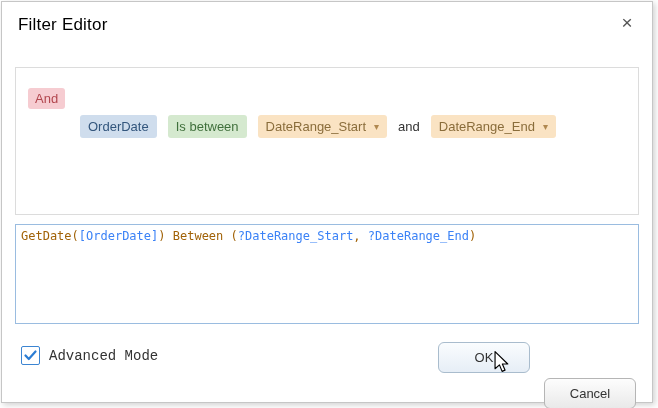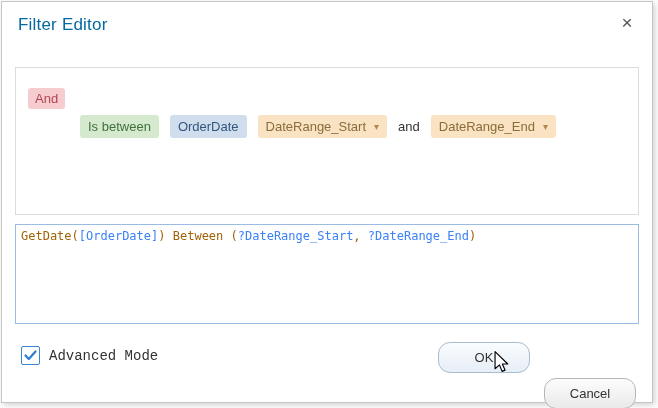--- a/index.html
+++ b/index.html
@@ -1,20 +1,20 @@
 <!DOCTYPE html>
 <html><head>
 <meta charset="utf-8">
 <style>
   html,body{margin:0;padding:0;width:658px;height:408px;background:#fff;
     font-family:"Liberation Sans",sans-serif;-webkit-font-smoothing:antialiased;}
   .dialog{position:absolute;left:1px;top:1px;width:650px;height:400px;background:#fff;
     border:1px solid #c6c6c6;box-shadow:2px 2px 6px rgba(0,0,0,.18);}
   
-  .title{position:absolute;left:16px;top:13px;font-size:17px;color:#0369a1;letter-spacing:.2px;}
+  .title{position:absolute;left:16px;top:13px;font-size:17px;color:#000000;letter-spacing:.2px;}
   .close{position:absolute;right:13px;top:9px;font-size:19px;color:#555;width:24px;height:24px;
     line-height:24px;text-align:center;cursor:pointer;}
   
   .builder{position:absolute;left:13px;top:65px;width:622px;height:146px;
     border:1px solid #dcdcdc;background:#fff;}
   .chip{display:inline-flex;align-items:center;border-radius:3px;font-size:13px;
     padding:4px 8px;white-space:nowrap;cursor:pointer;}
   .chip-and{position:absolute;left:12px;top:20px;background:#f6ccd1;color:#b2464e;padding:3px 7px;}
   .cond-row{position:absolute;left:64px;top:47px;display:flex;align-items:center;gap:11px;}
   .chip-field{background:#cfdded;color:#33567d;}
@@ -27,41 +27,41 @@
     border:1px solid #9abce0;background:#fff;padding:3px 5px;
     font-family:"DejaVu Sans Mono",monospace;font-size:12px;line-height:16px;color:#5a5a5a;
     cursor:text;white-space:pre-wrap;}
   .tok-blue{color:#3b82f6;}
   .tok-plain{color:#a16207;}
   
   .adv{position:absolute;left:19px;top:344px;display:flex;align-items:center;gap:9px;cursor:pointer;}
   .checkbox{width:17px;height:17px;border:1px solid #3c85d2;border-radius:2px;background:#fff;
     display:inline-flex;align-items:center;justify-content:center;}
   .adv-label{font-size:14px;color:#333;font-family:Liberation Mono, monospace;}
-  .btn{position:absolute;top:340px;width:92px;height:31px;border:1px solid #b5b5b5;border-radius:12px;
+  .btn{position:absolute;top:340px;width:92px;height:31px;border:1px solid #b5b5b5;border-radius:6px;
     background:linear-gradient(#fdfdfd,#e9e9e9);font-family:"Liberation Sans",sans-serif;
     font-size:13px;color:#333;cursor:pointer;}
   .btn-ok{left:436px;background:linear-gradient(#fafcfe,#e6eef6);border-color:#a9bccd;}
   .btn-cancel{left:542px;margin-top:36px;}
   
   .cursor{position:absolute;left:492px;top:351px;width:20px;height:22px;pointer-events:none;z-index:20;}
 </style>
 </head>
 <body>
 
 <div class="dialog">
 
   <div class="title">Filter Editor</div>
   <div class="close">×</div>
 
   <div class="builder">
     <span class="chip chip-and">And</span>
     <div class="cond-row">
+      <span class="chip chip-field">OrderDate</span>
       <span class="chip chip-op">Is between</span>
-      <span class="chip chip-field">OrderDate</span>
       <span class="chip chip-value">
         <span>DateRange_Start</span>
         <span class="caret">▾</span>
       </span>
       <span class="joiner">and</span>
       <span class="chip chip-value">
         <span>DateRange_End</span>
         <span class="caret">▾</span>
       </span>
     </div>

